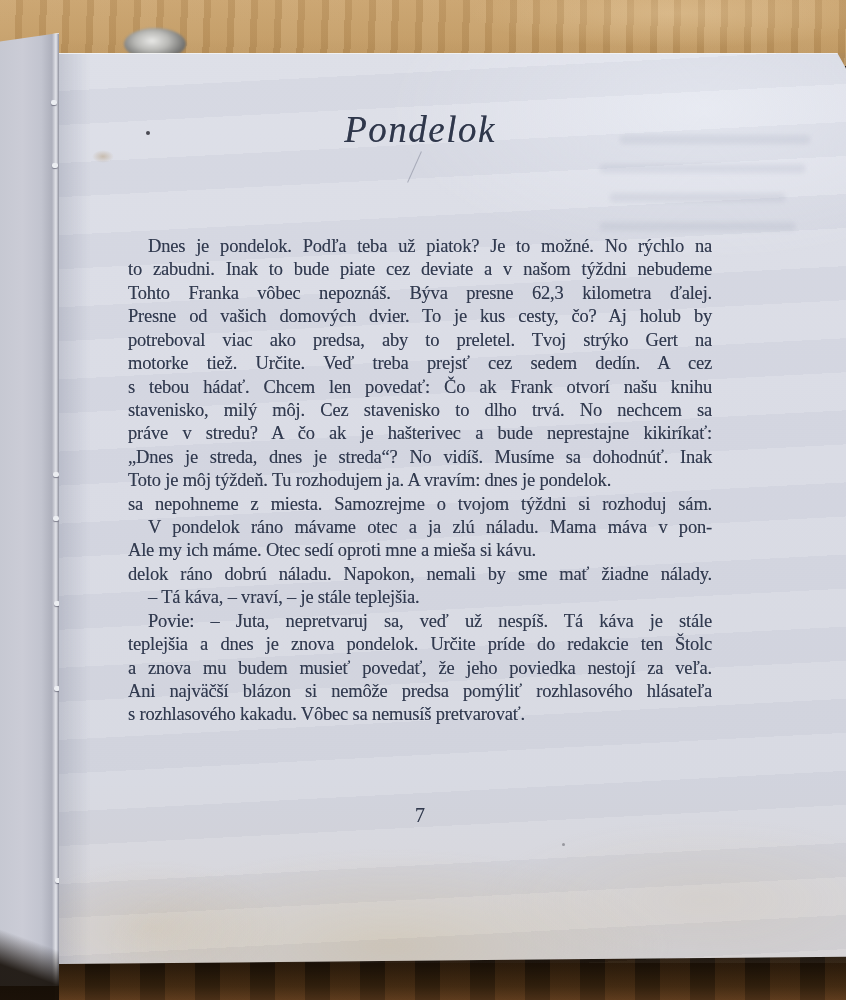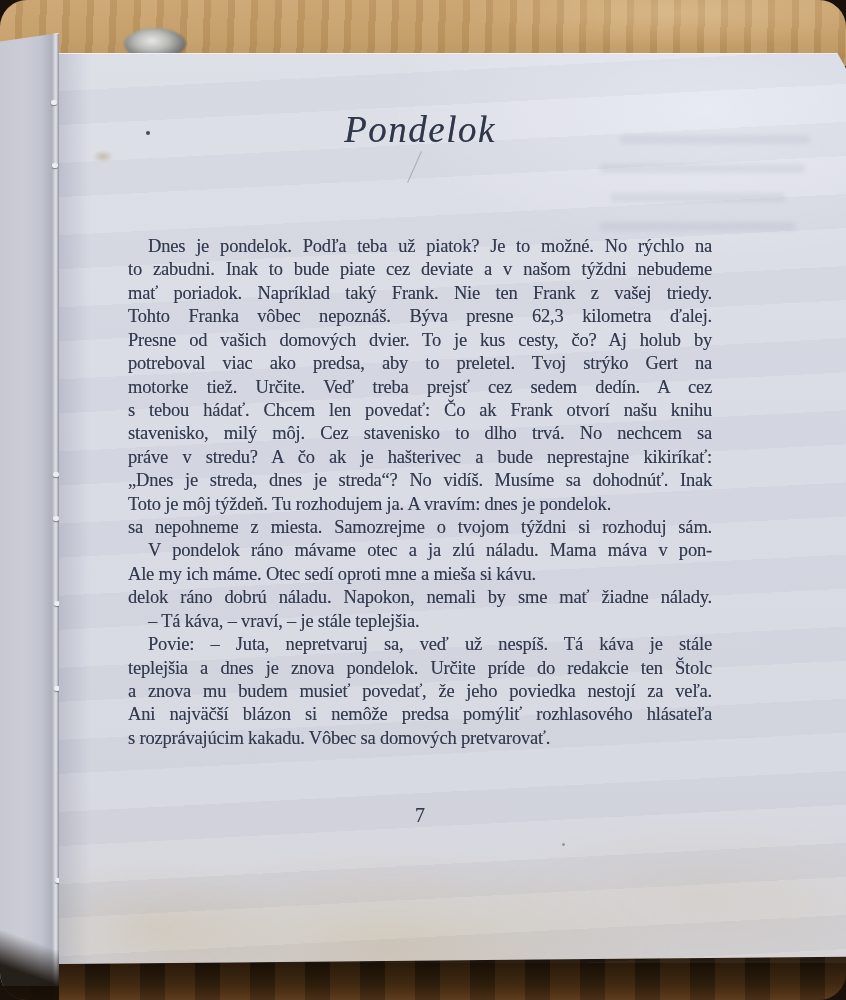--- a/index.html
+++ b/index.html
@@ -1,19 +1,18 @@
 <!DOCTYPE html>
 <html><head>
 <meta charset="utf-8">
 <style>
   html,body{margin:0;padding:0;background:#1a120a;}
   #scene{
     position:relative;width:846px;height:1000px;overflow:hidden;
     font-family:"Liberation Serif","DejaVu Serif",serif;
-    border-radius:27px;
   }
   
   .wood-top{
     position:absolute;left:0;top:0;width:846px;height:66px;
     background:
       radial-gradient(ellipse 300px 50px at 80% 20%, rgba(255,235,200,0.25), transparent 70%),
       repeating-linear-gradient(92deg,
         rgba(255,244,220,0.10) 0 16px,
         rgba(120,85,45,0.12) 16px 23px,
         rgba(255,244,220,0.06) 23px 40px,
@@ -132,37 +131,36 @@
   <div class="crease"></div>
   <div class="stain-spot"></div>
   <div class="speck" style="left:146px;top:131px;width:4px;height:4px;"></div>
   <div class="speck" style="left:562px;top:843px;width:3px;height:3px;opacity:0.45;"></div>
 
   <div class="chapter-title">Pondelok</div>
 
   <div class="body-text">
     <div class="line j ind">Dnes je pondelok. Podľa teba už piatok? Je to možné. No rýchlo na</div>
     <div class="line j">to zabudni. Inak to bude piate cez deviate a v našom týždni nebudeme</div>
-    <div class="line j">mať poriadok. Napríklad taký Frank. Nie ten Frank z vašej triedy.</div>
     <div class="line j">Tohto Franka vôbec nepoznáš. Býva presne 62,3 kilometra ďalej.</div>
     <div class="line j">Presne od vašich domových dvier. To je kus cesty, čo? Aj holub by</div>
     <div class="line j">potreboval viac ako predsa, aby to preletel. Tvoj strýko Gert na</div>
     <div class="line j">motorke tiež. Určite. Veď treba prejsť cez sedem dedín. A cez</div>
     <div class="line j">s tebou hádať. Chcem len povedať: Čo ak Frank otvorí našu knihu</div>
     <div class="line j">stavenisko, milý môj. Cez stavenisko to dlho trvá. No nechcem sa</div>
     <div class="line j">práve v stredu? A čo ak je hašterivec a bude neprestajne kikiríkať:</div>
     <div class="line j">„Dnes je streda, dnes je streda“? No vidíš. Musíme sa dohodnúť. Inak</div>
     <div class="line">Toto je môj týždeň. Tu rozhodujem ja. A vravím: dnes je pondelok.</div>
     <div class="line j">sa nepohneme z miesta. Samozrejme o tvojom týždni si rozhoduj sám.</div>
     <div class="line j ind">V pondelok ráno mávame otec a ja zlú náladu. Mama máva v pon-</div>
     <div class="line">Ale my ich máme. Otec sedí oproti mne a mieša si kávu.</div>
     <div class="line j">delok ráno dobrú náladu. Napokon, nemali by sme mať žiadne nálady.</div>
     <div class="line ind">– Tá káva, – vraví, – je stále teplejšia.</div>
     <div class="line j ind">Povie: – Juta, nepretvaruj sa, veď už nespíš. Tá káva je stále</div>
     <div class="line j">teplejšia a dnes je znova pondelok. Určite príde do redakcie ten Štolc</div>
     <div class="line j">a znova mu budem musieť povedať, že jeho poviedka nestojí za veľa.</div>
     <div class="line j">Ani najväčší blázon si nemôže predsa pomýliť rozhlasového hlásateľa</div>
-    <div class="line">s rozprávajúcim kakadu. Vôbec sa domových pretvarovať.</div>
+    <div class="line">s rozhlasového kakadu. Vôbec sa nemusíš pretvarovať.</div>
   </div>
 
   <div class="page-number">7</div>
 
 </div>
 
 </body></html>

